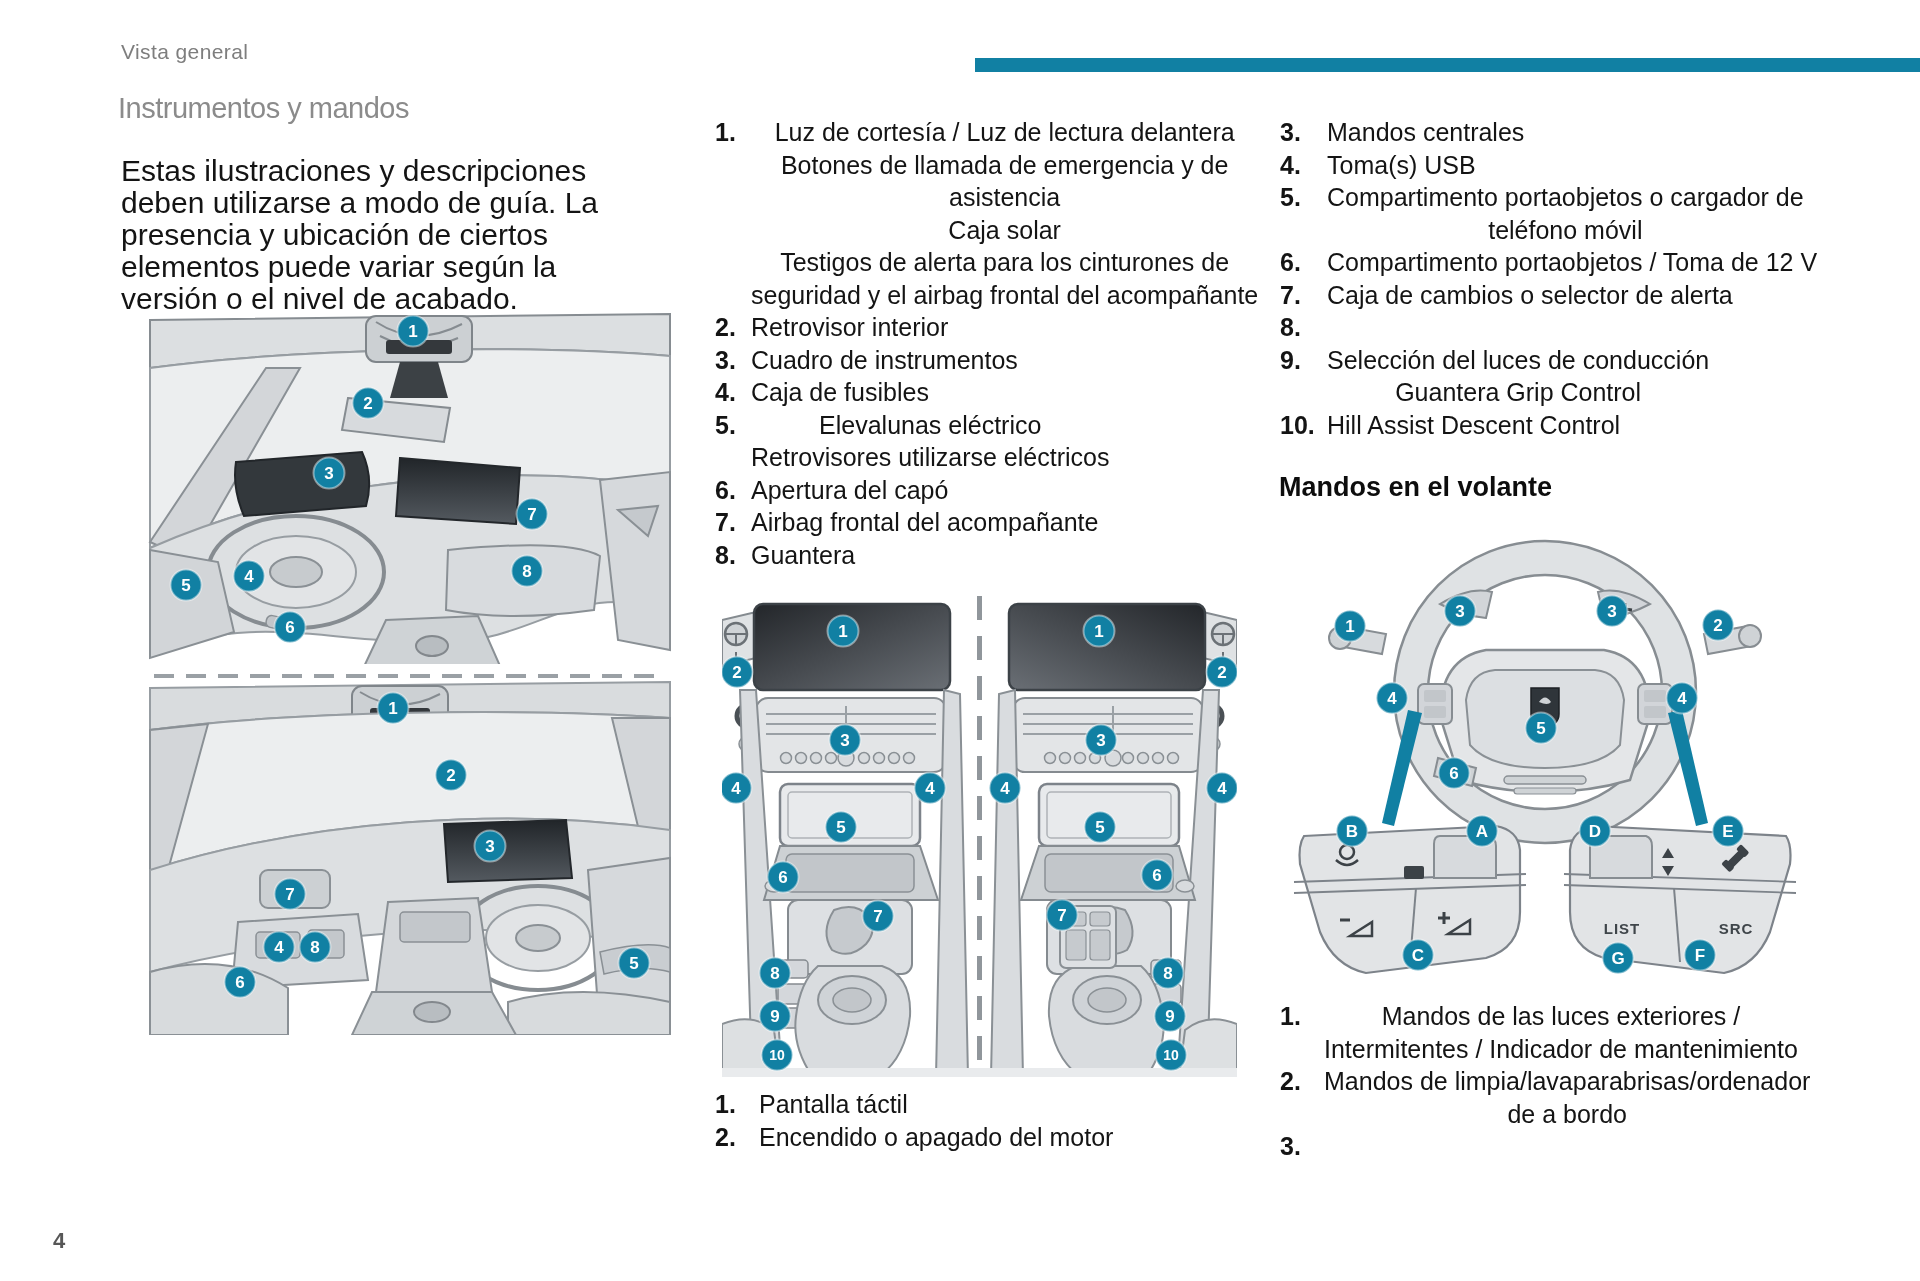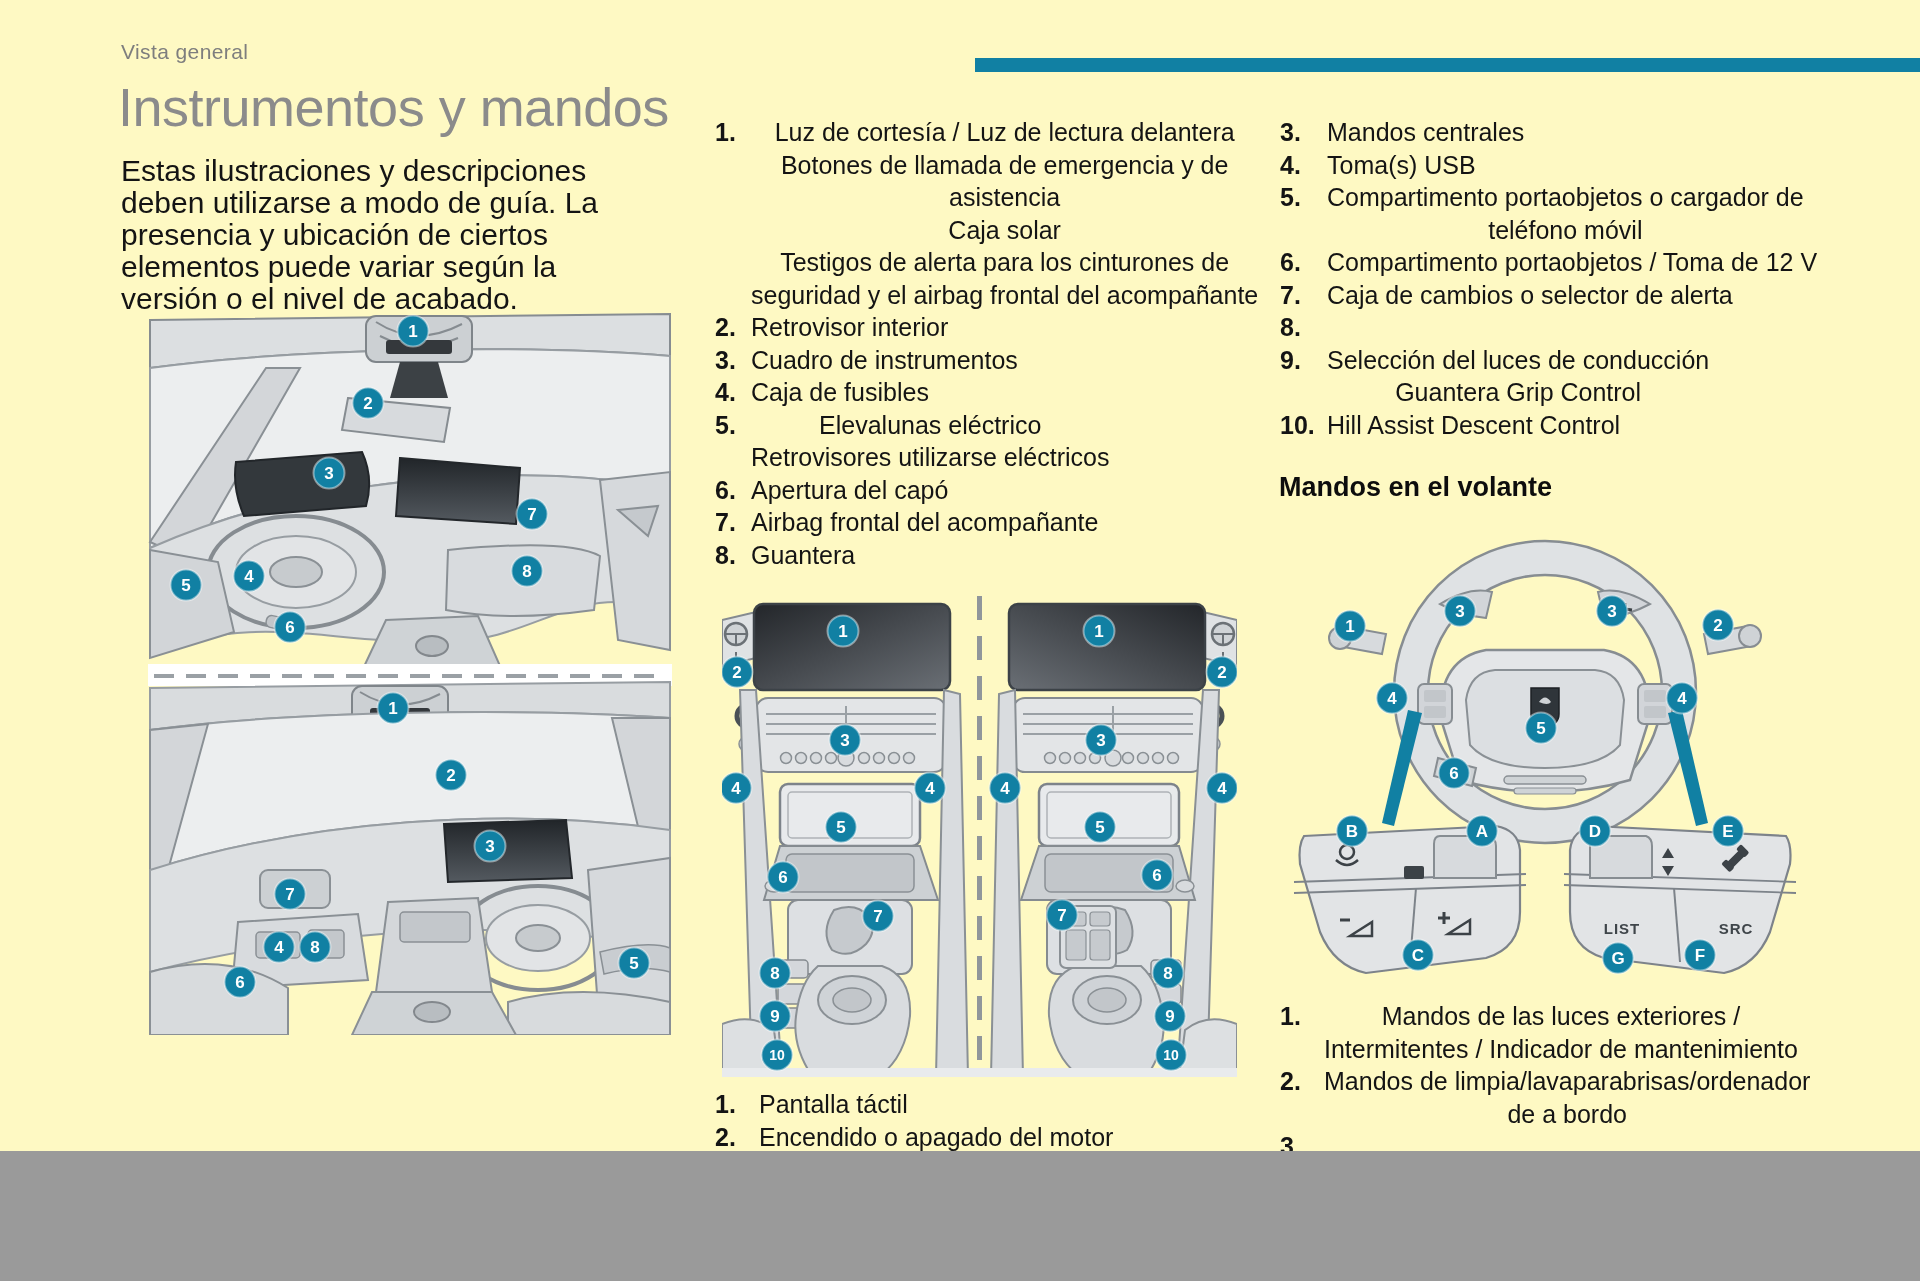--- a/index.html
+++ b/index.html
@@ -1,20 +1,20 @@
 <!DOCTYPE html>
 <html><head>
 <meta charset="utf-8">
 <style>
   html,body{margin:0;padding:0;background:#9a9a9a;}
-  .page{position:relative;width:1920px;height:1151px;background:#fef9c3;overflow:hidden;
+  .page{position:relative;width:1920px;height:1281px;background:#ffffff;overflow:hidden;
         font-family:"Liberation Sans",sans-serif;color:#1a1a1a;margin:0 auto;}
   .section-title{position:absolute;left:121px;top:40px;font-size:21px;color:#7e7e7e;letter-spacing:.4px;}
   .top-bar{position:absolute;left:975px;top:58px;width:945px;height:14px;background:#1180A3;}
-  .main-title{position:absolute;left:118px;top:76px;font-size:54px;font-weight:400;color:#8b8b8b;letter-spacing:-.5px;}
+  .main-title{position:absolute;left:118px;top:92px;font-size:29px;font-weight:400;color:#8b8b8b;letter-spacing:-.5px;}
   .intro-par{position:absolute;left:121px;top:155px;width:518px;font-size:30px;line-height:32px;color:#141414;}
   .img1{position:absolute;left:148px;top:310px;width:524px;height:725px;}
   .img2{position:absolute;left:722px;top:594px;width:515px;height:483px;}
   .img3{position:absolute;left:1290px;top:530px;width:510px;height:460px;}
   .list{position:absolute;display:flex;flex-direction:column;font-size:25px;line-height:32.5px;color:#141414;}
   .list .li{display:flex;}
   .list .num{flex:none;width:var(--numw,36px);font-weight:bold;}
   .list .txt div{white-space:nowrap;text-align:center;}
   .list-dash{left:715px;top:116px;--numw:36px;}
   .list-console-bottom{left:715px;top:1088px;--numw:44px;}

